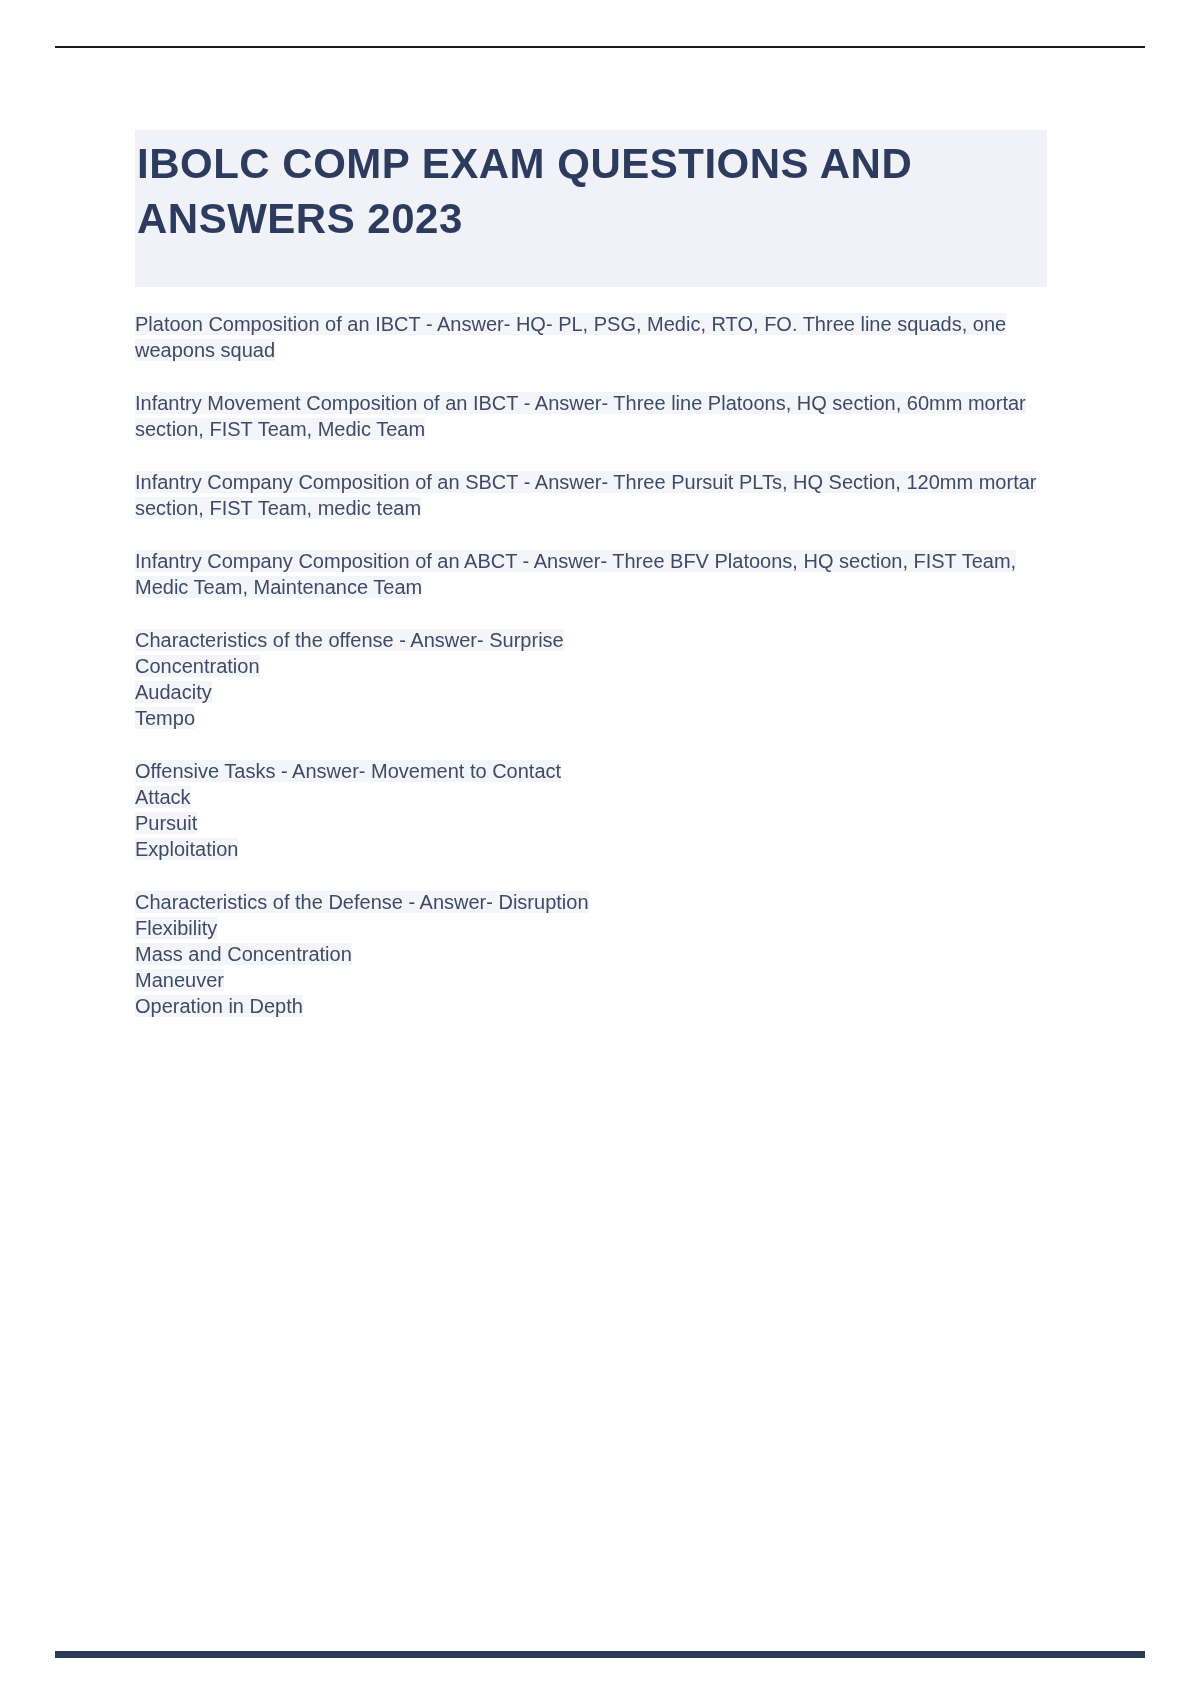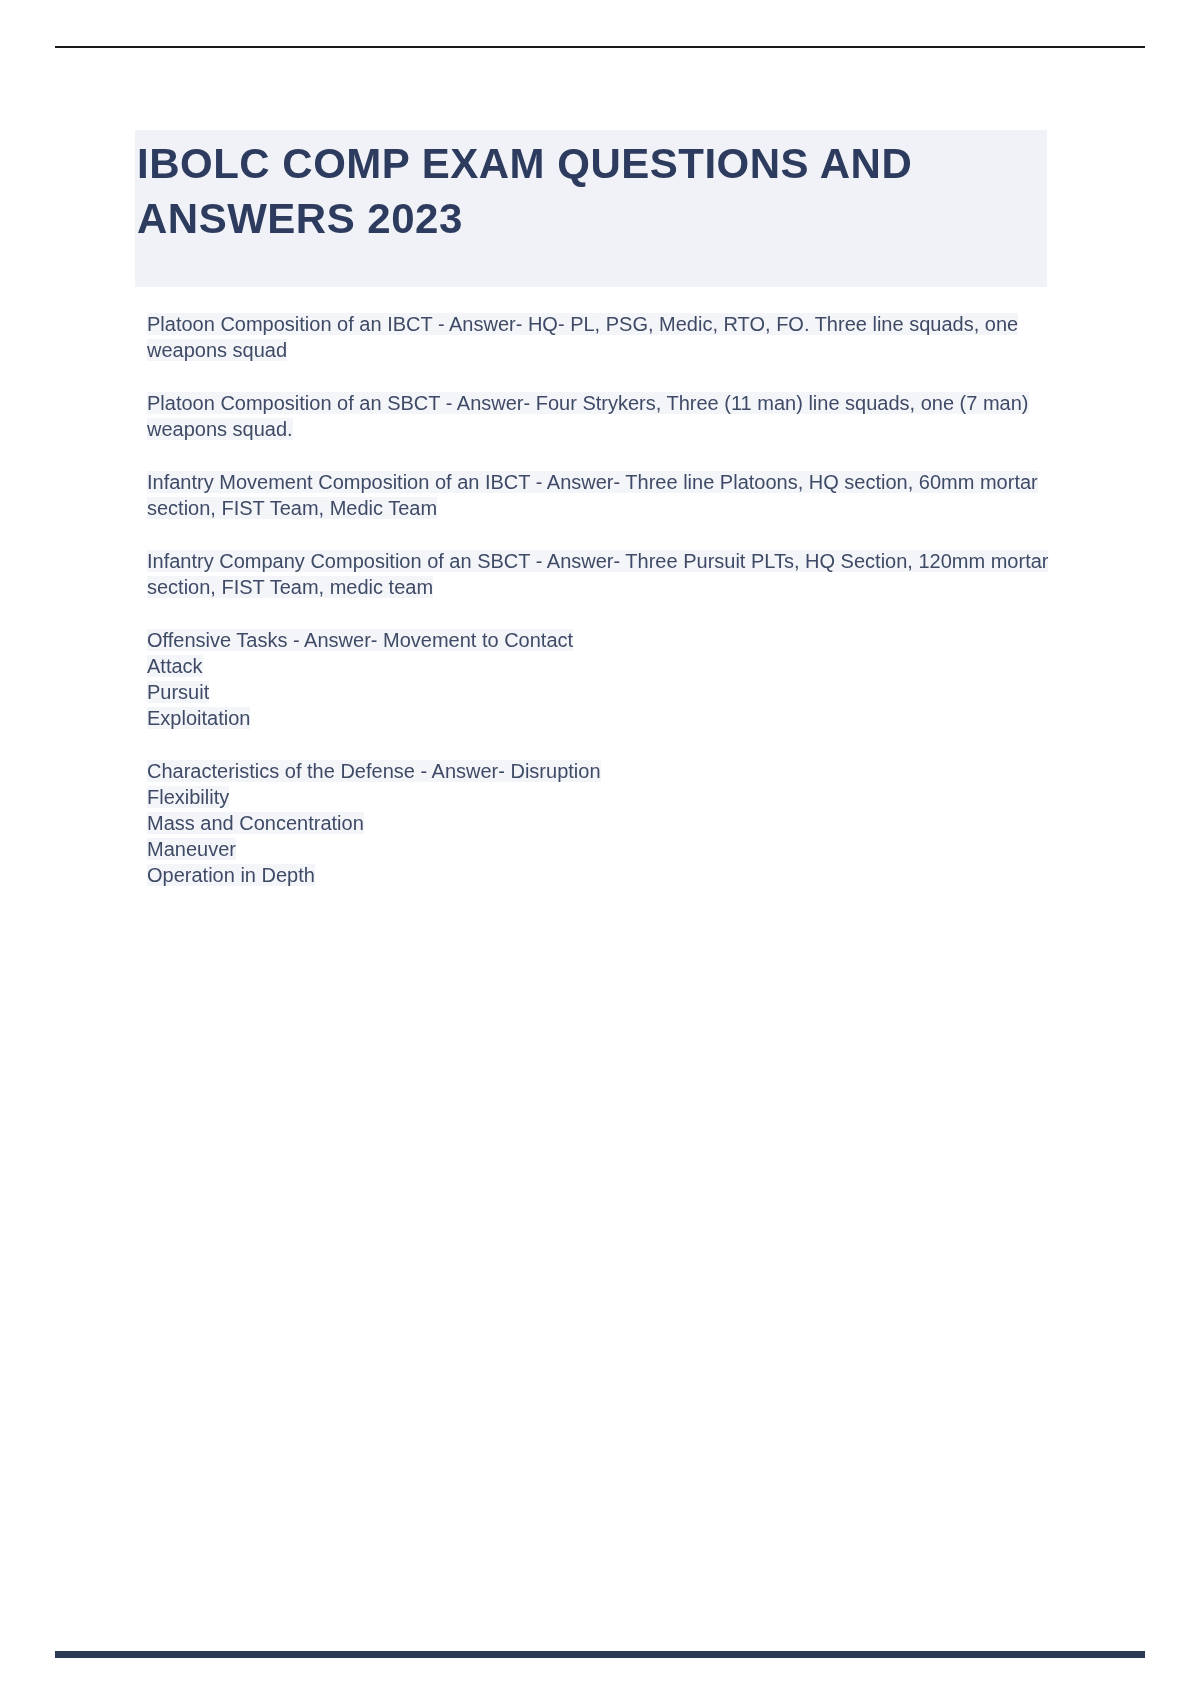--- a/index.html
+++ b/index.html
@@ -51,42 +51,46 @@
     max-width: 870px;
   }
   .qa-list {
     margin-top: 10px;
   }
   .qa-item {
     white-space: pre-line;
     font-size: 20px;
     line-height: 26px;
     color: var(--body-color, #3f4b66);
-    margin: 0 0 27px 12px;
+    margin: 0 0 27px 0;
   }
   .qa-item .hl {
     background: rgba(238, 240, 246, 0.65);
     -webkit-box-decoration-break: clone;
     box-decoration-break: clone;
   }
 </style>
 </head>
 <body>
 
 <div id="page">
   <div class="top-rule"></div>
 
   <div class="content">
     <h1 class="doc-title">IBOLC COMP EXAM QUESTIONS AND ANSWERS 2023</h1>
 
     <div class="qa-list" id="qa-list">
         <div class="qa-item"><span class="hl">Platoon Composition of an IBCT - Answer- HQ- PL, PSG, Medic, RTO, FO. Three line squads, one weapons squad</span></div>
-        <div class="qa-item"><span class="hl">Platoon Composition of an SBCT - Answer- Four Strykers, Three (11 man) line squads, one (7 man) weapons squad.</span></div>
         <div class="qa-item"><span class="hl">Infantry Movement Composition of an IBCT - Answer- Three line Platoons, HQ section, 60mm mortar section, FIST Team, Medic Team</span></div>
         <div class="qa-item"><span class="hl">Infantry Company Composition of an SBCT - Answer- Three Pursuit PLTs, HQ Section, 120mm mortar section, FIST Team, medic team</span></div>
+        <div class="qa-item"><span class="hl">Infantry Company Composition of an ABCT - Answer- Three BFV Platoons, HQ section, FIST Team, Medic Team, Maintenance Team</span></div>
+        <div class="qa-item"><span class="hl">Characteristics of the offense - Answer- Surprise
+Concentration
+Audacity
+Tempo</span></div>
         <div class="qa-item"><span class="hl">Offensive Tasks - Answer- Movement to Contact
 Attack
 Pursuit
 Exploitation</span></div>
         <div class="qa-item"><span class="hl">Characteristics of the Defense - Answer- Disruption
 Flexibility
 Mass and Concentration
 Maneuver
 Operation in Depth</span></div>
       </div>

